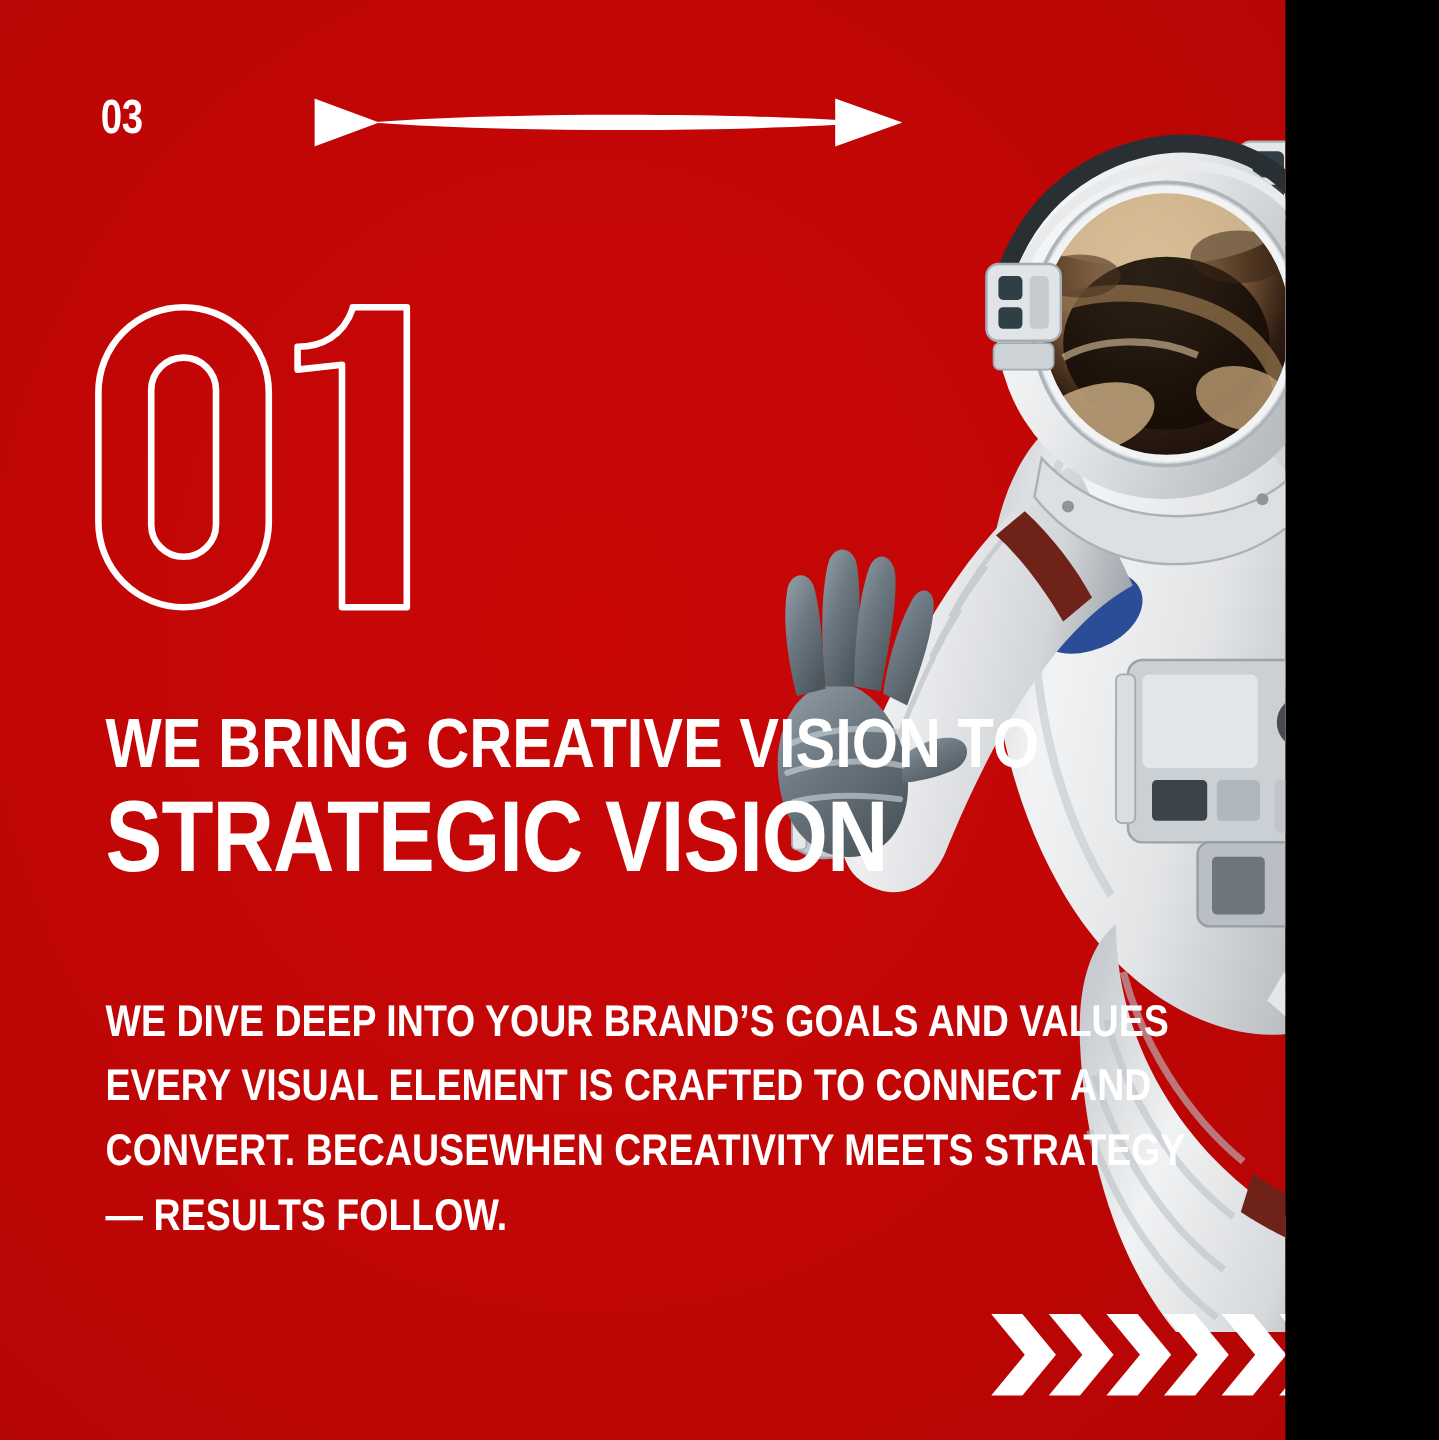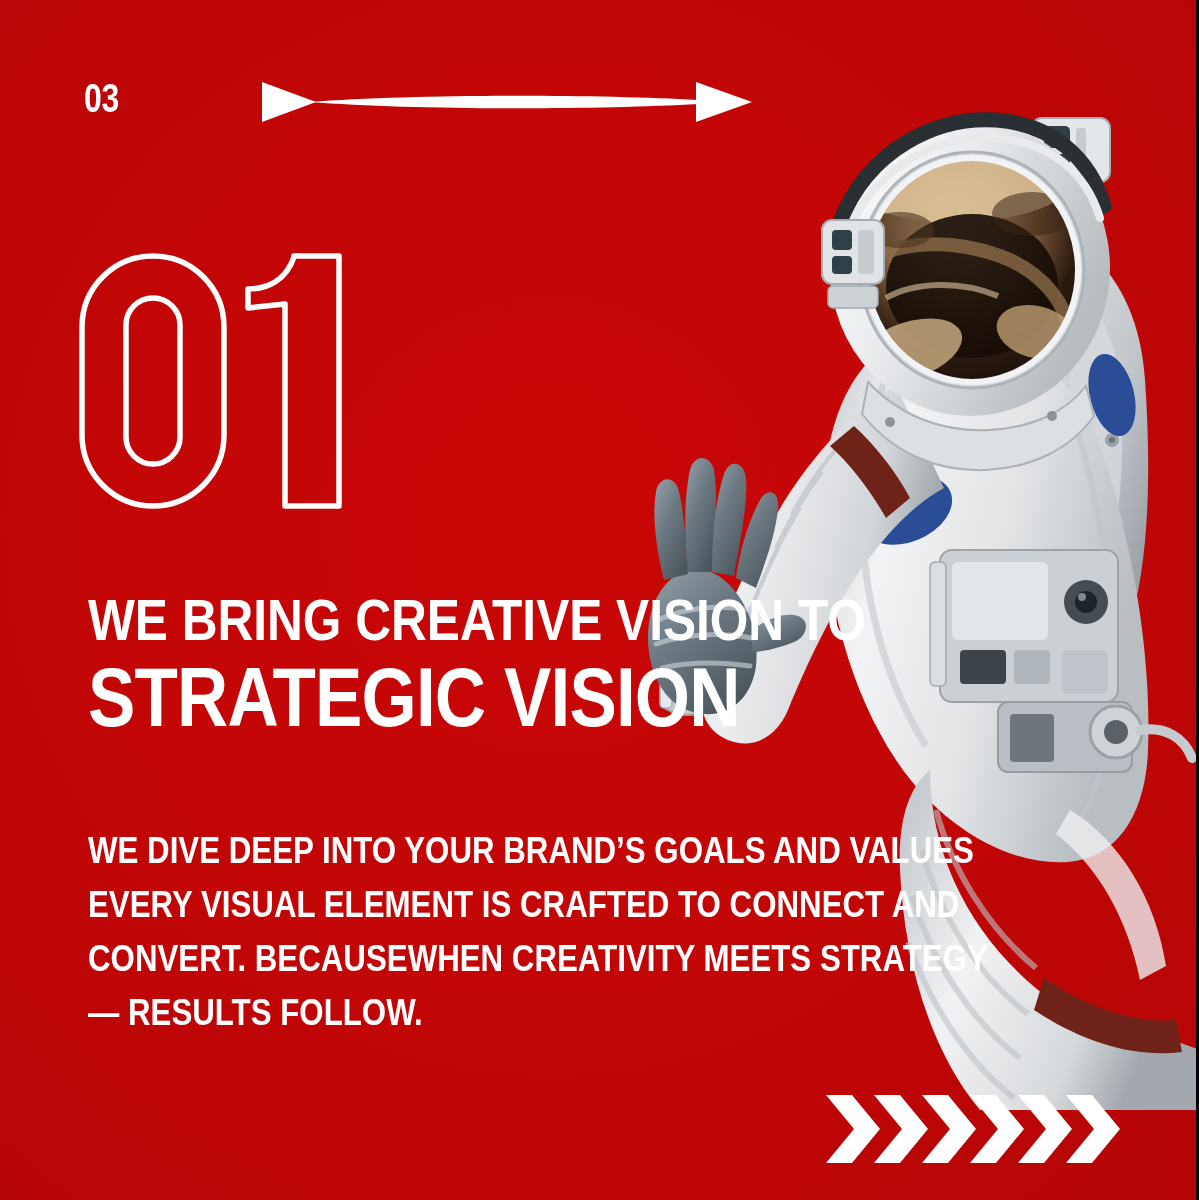--- a/index.html
+++ b/index.html
@@ -7,21 +7,21 @@
     margin: 0;
     padding: 0;
     background: #000;
   }
   body {
     font-family: "Liberation Sans", sans-serif;
   }
 
   #slide {
     position: relative;
-    width: 1196px;
+    width: 1071px;
     height: 1200px;
     overflow: hidden;
     background: #C10606;
     background-image: radial-gradient(ellipse 92% 92% at 46% 44%, #C90707 0%, #C20606 42%, #B70505 76%, #AC0404 100%);
   }
 
   
   #top-row {
     position: absolute;
     left: 0; top: 0;

